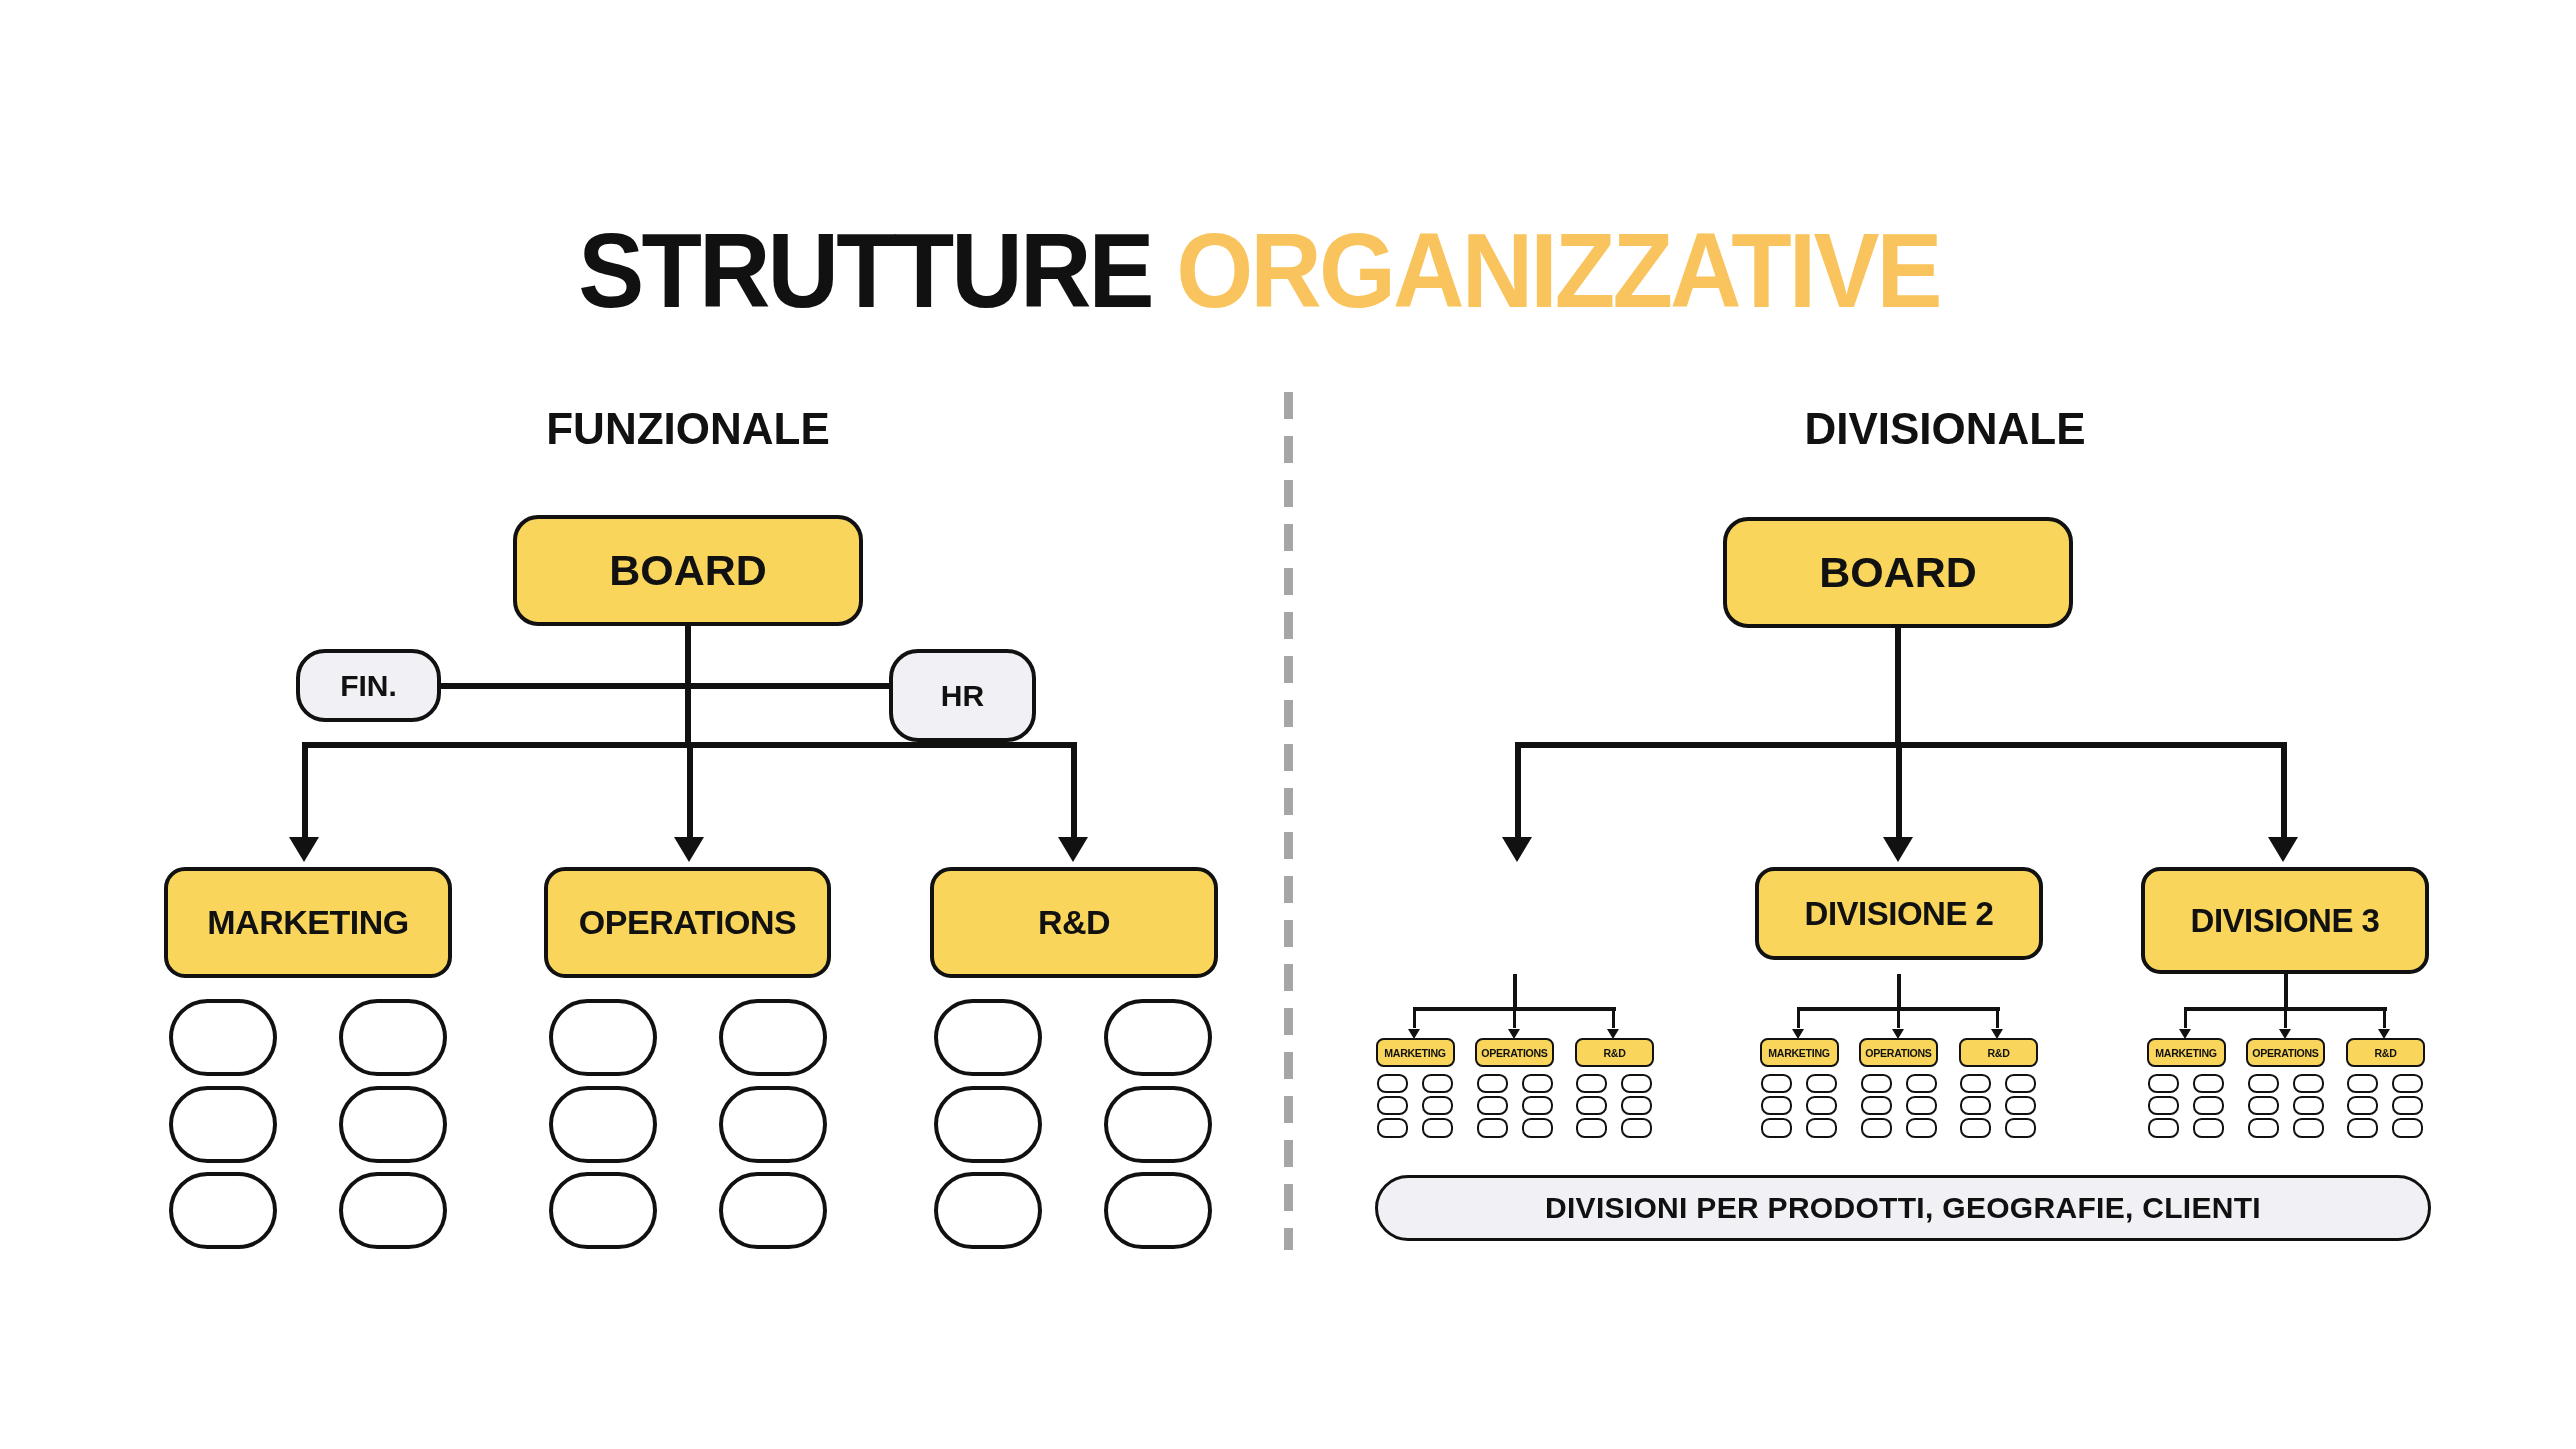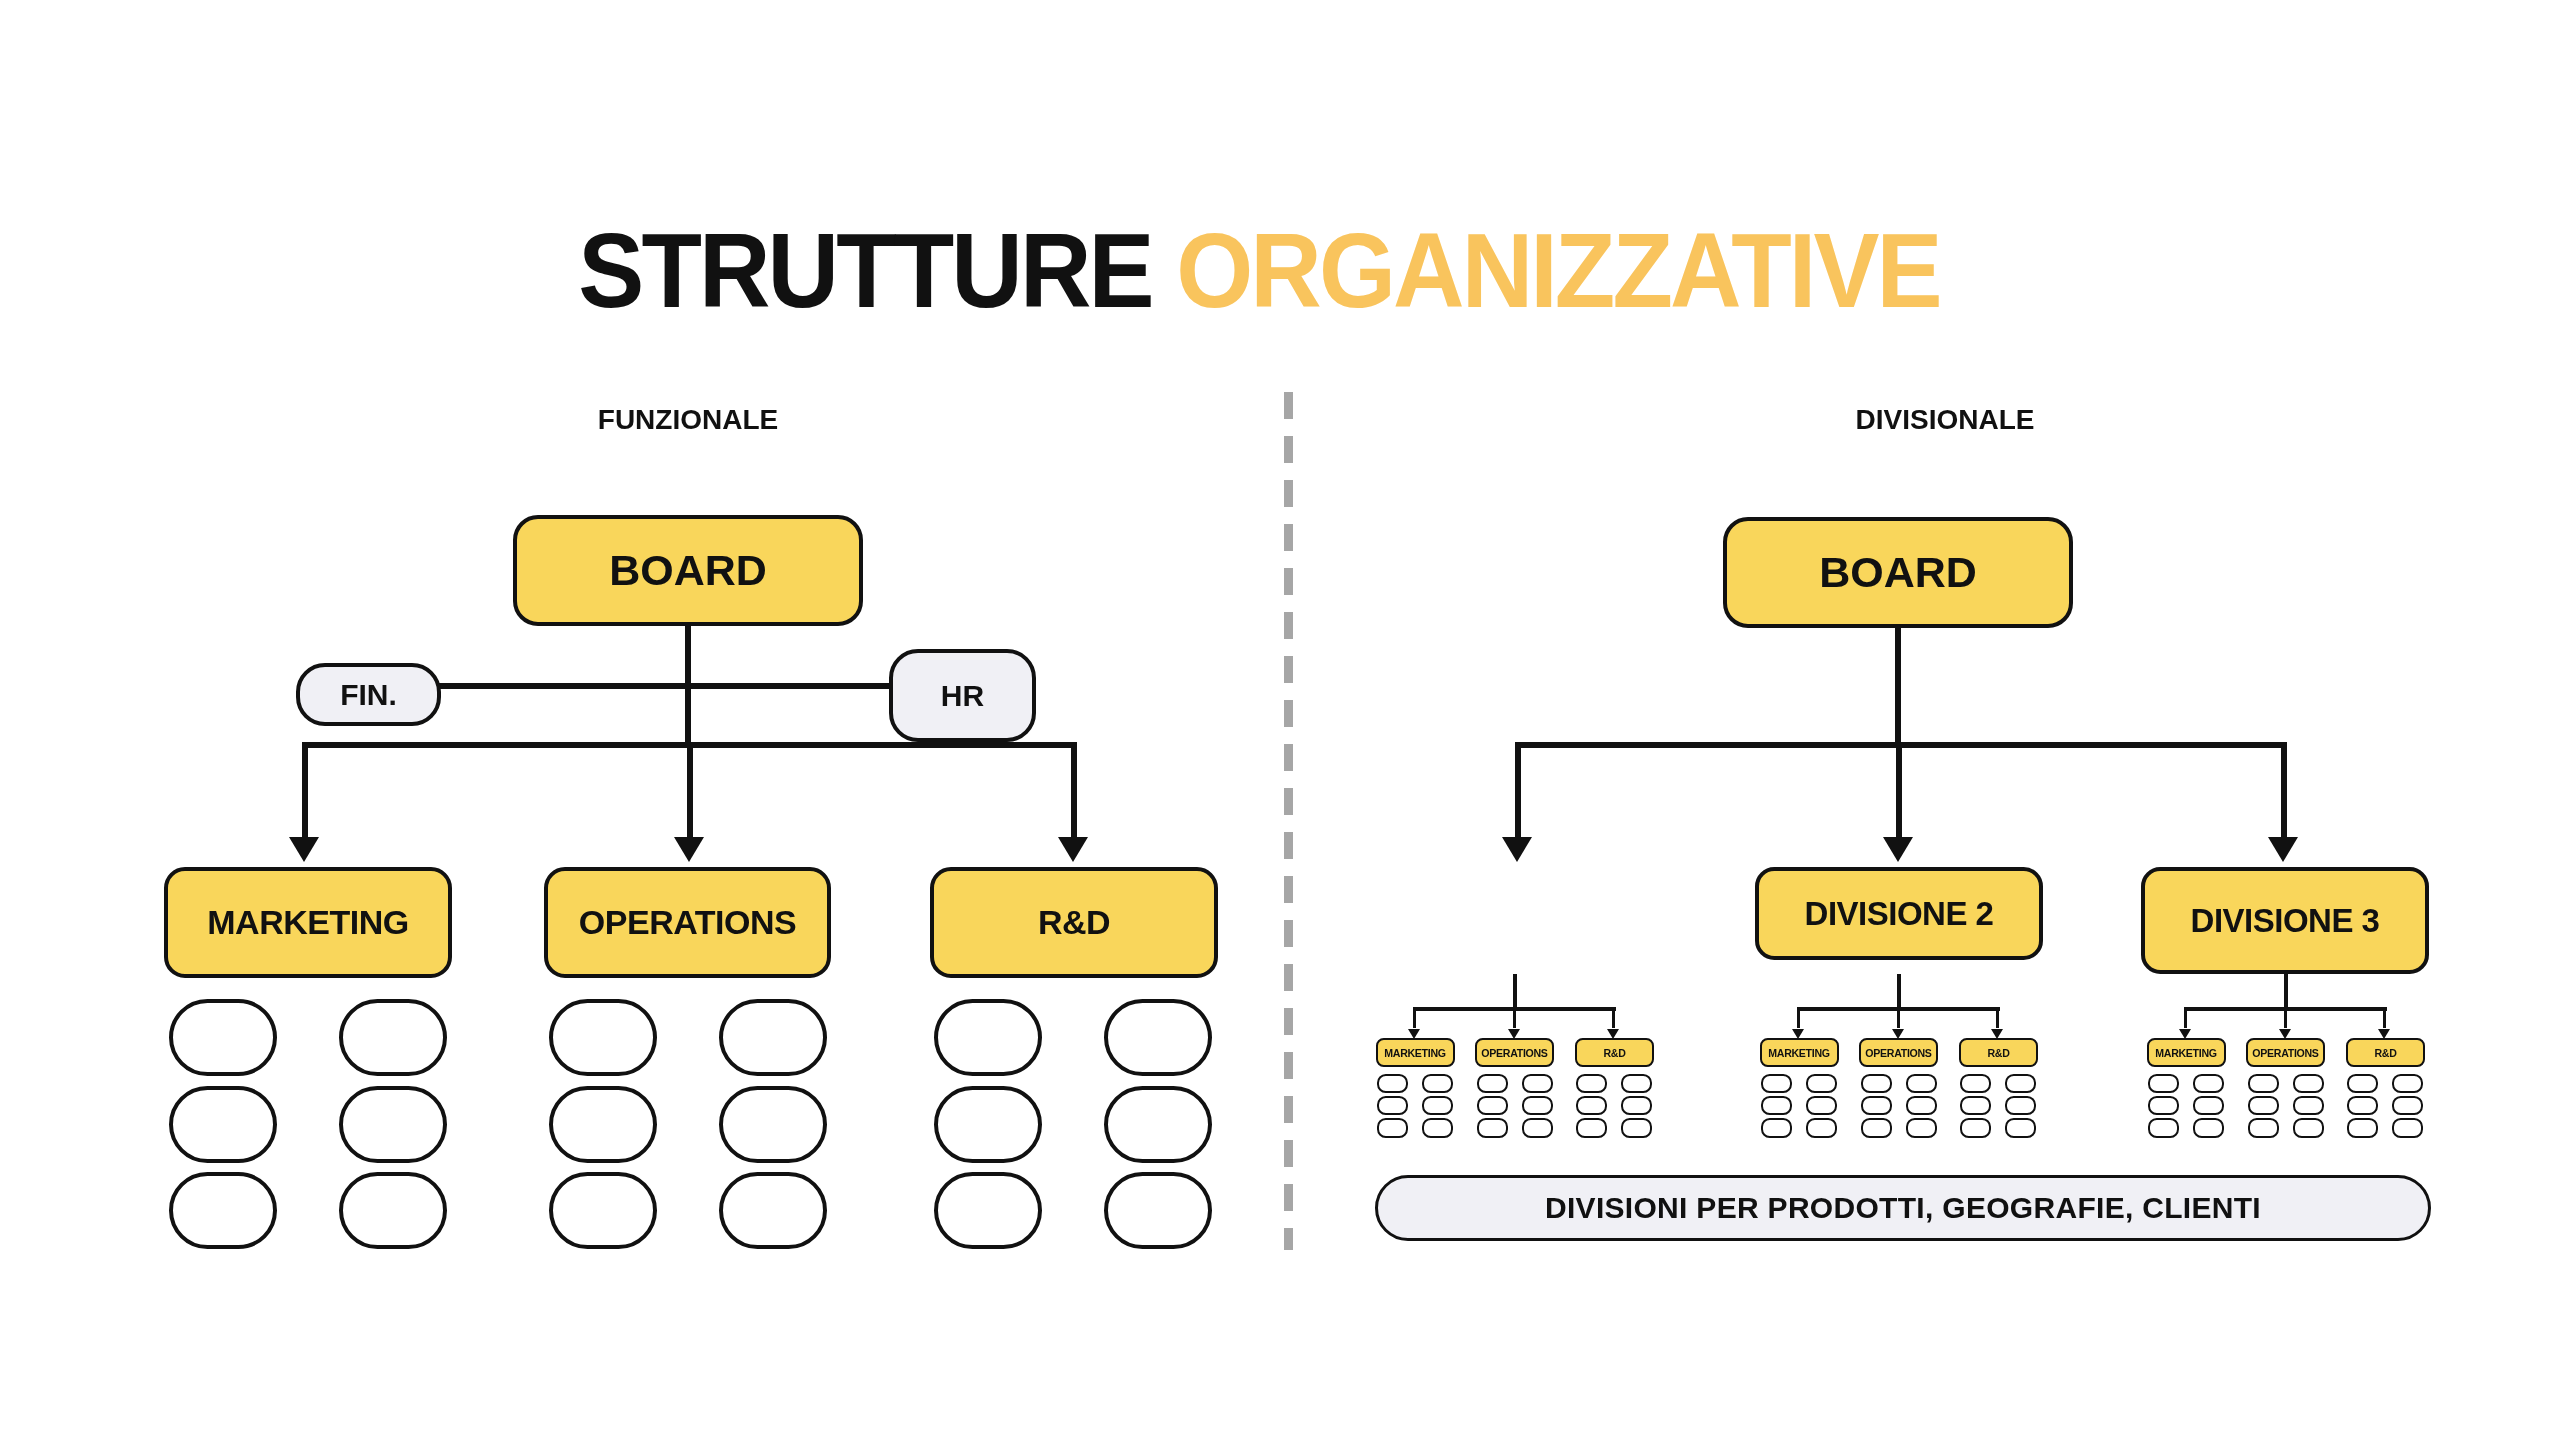--- a/index.html
+++ b/index.html
@@ -19,21 +19,21 @@
   }
   .title{
     position:absolute;left:0;top:211px;width:2576px;text-align:center;
     font-size:99px;font-weight:700;letter-spacing:-2.9px;white-space:nowrap;
     transform:translateX(-29px) scaleY(1.06);transform-origin:top center;
   }
   .title .t-black{color:var(--ink);}
   .title .t-yellow{color:var(--yellow-title);}
   .heading{
     position:absolute;width:386px;text-align:center;top:404px;
-    font-size:28px;font-weight:700;letter-spacing:0px;
+    font-size:44px;font-weight:700;letter-spacing:0px;
   }
   .box{
     position:absolute;box-sizing:border-box;display:flex;align-items:center;justify-content:center;
     border:4.8px solid var(--ink);background:var(--yellow-fill);font-weight:700;white-space:nowrap;
   }
   .board{border-radius:25px;font-size:43px;}
   .dept{border-radius:21px;font-size:34px;letter-spacing:-0.5px;}
   .division{border-radius:19.3px;font-size:33px;letter-spacing:-0.5px;}
   .pill{background:var(--gray-fill);border-radius:29px;font-size:30px;}
   .hline,.vline{position:absolute;background:var(--ink);}
@@ -90,21 +90,21 @@
 
   <div class="box board" style="left:513px;top:515px;width:350px;height:111px;">BOARD</div>
 
   <div class="vline" style="left:685px;top:624px;width:5.8px;height:122px;"></div>
   <div class="hline" style="left:437px;top:683px;width:495px;height:5.8px;"></div>
   <div class="hline" style="left:302px;top:742px;width:774px;height:5.8px;"></div>
   <div class="arrow" style="left:302px;top:742px;height:95px;"></div>
   <div class="arrow" style="left:687px;top:742px;height:95px;"></div>
   <div class="arrow" style="left:1071px;top:742px;height:95px;"></div>
 
-  <div class="box pill" style="left:296px;top:663px;width:145px;height:63px;">FIN.</div>
+  <div class="box pill" style="left:296px;top:649px;width:145px;height:73px;">FIN.</div>
   <div class="box pill" style="left:889px;top:649px;width:147px;height:93px;">HR</div>
 
   <div class="box dept" style="left:164px;top:867px;width:288px;height:111px;">MARKETING</div>
   <div class="box dept" style="left:544px;top:867px;width:287px;height:111px;">OPERATIONS</div>
   <div class="box dept" style="left:930px;top:867px;width:288px;height:111px;">R&amp;D</div>
 
   <div class="grid-big" style="left:169px;top:999px;">
       <div class="slot"></div>
       <div class="slot"></div>
       <div class="slot"></div>

